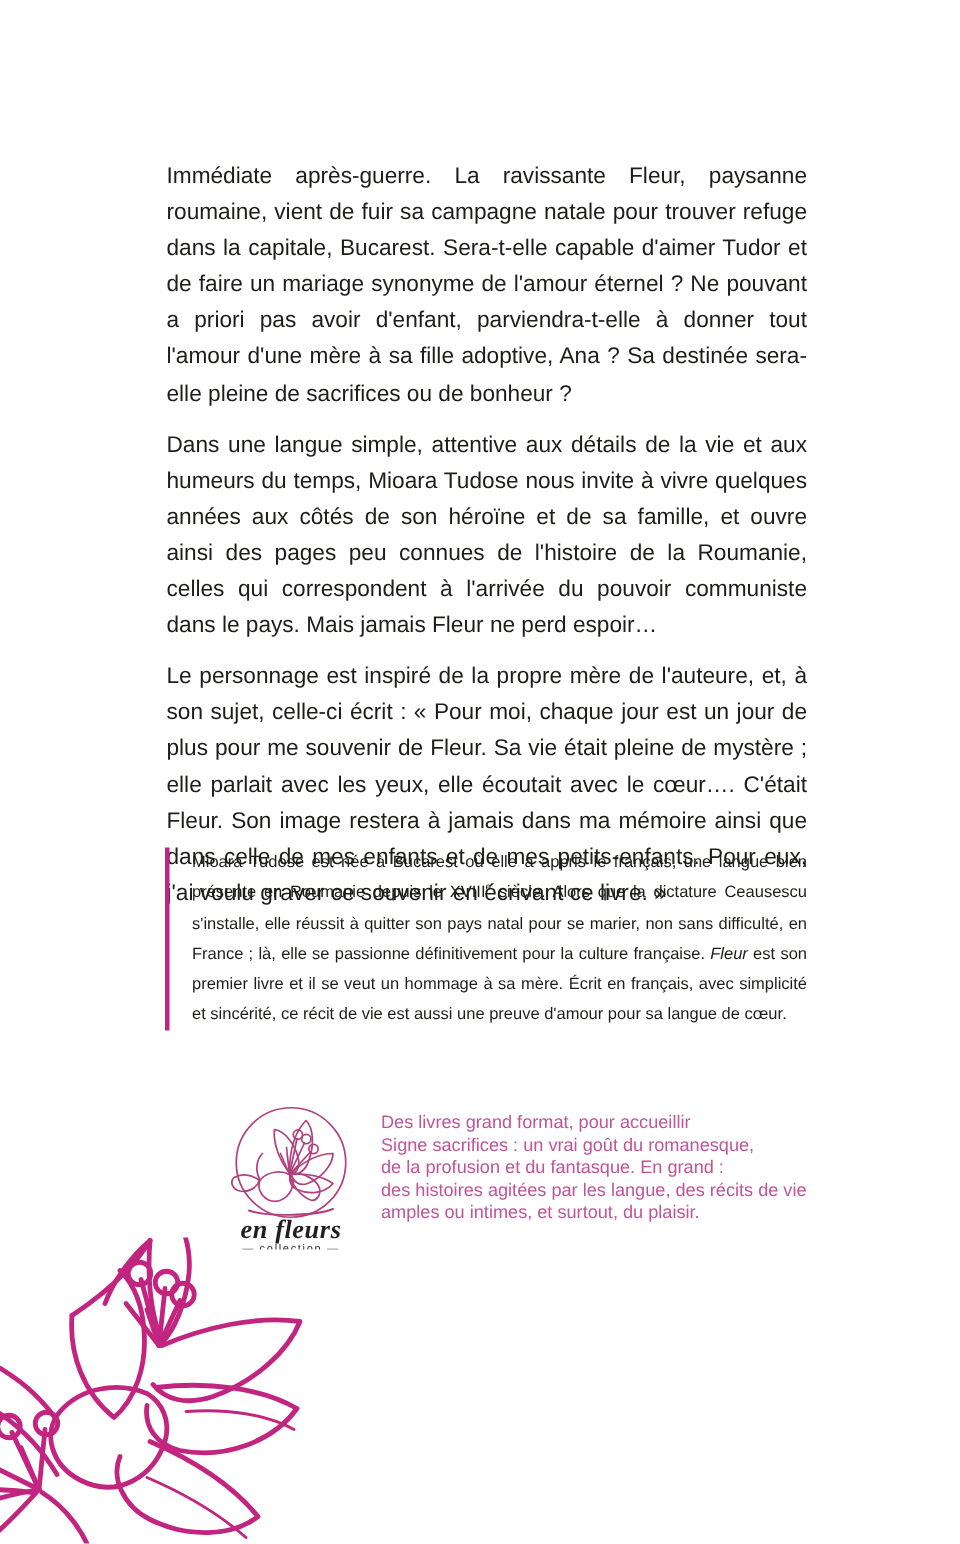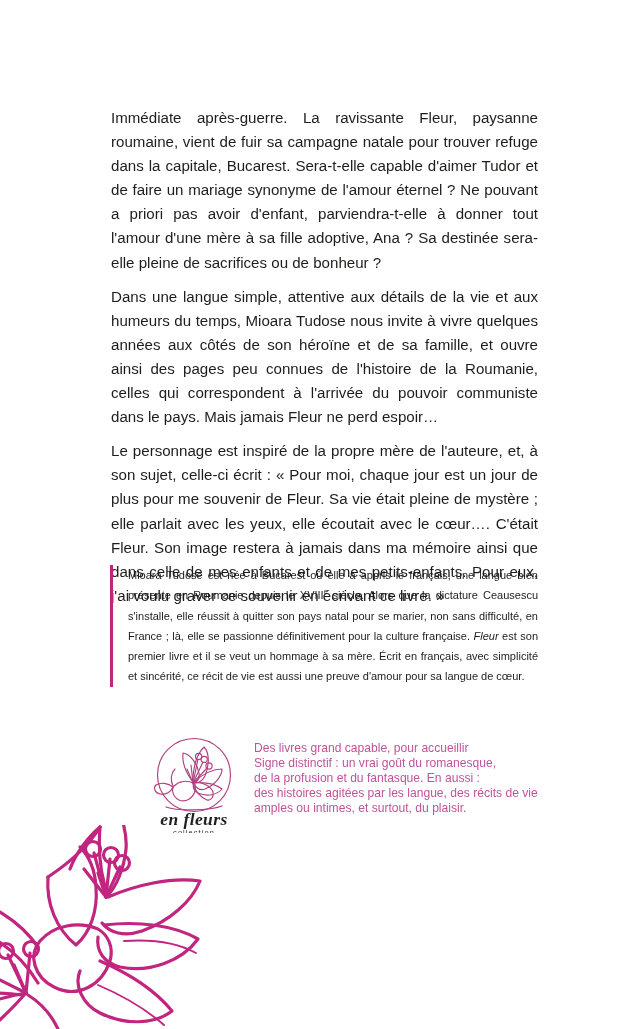--- a/index.html
+++ b/index.html
@@ -149,23 +149,23 @@
         <g fill="#231f20">
           <text x="51" y="90" text-anchor="middle" font-family="'Liberation Serif', serif" font-size="17.5" font-style="italic" font-weight="bold" letter-spacing="0.4">en fleurs</text>
         </g>
         <g fill="#231f20">
           <text x="51" y="99.5" text-anchor="middle" font-family="'Liberation Sans', sans-serif" font-size="7.4" letter-spacing="1.1">— collection —</text>
         </g>
       </svg>
     </div>
 
     <div class="collection-desc">
-      <div>Des livres grand capable, pour accueillir</div>
-      <div>Signe distinctif : un vrai goût du romanesque,</div>
-      <div>de la profusion et du fantasque. En aussi :</div>
+      <div>Des livres grand format, pour accueillir</div>
+      <div>Signe sacrifices : un vrai goût du romanesque,</div>
+      <div>de la profusion et du fantasque. En grand :</div>
       <div>des histoires agitées par les langue, des récits de vie</div>
       <div>amples ou intimes, et surtout, du plaisir.</div>
     </div>
   </div>
 
   <div class="ornament">
     <svg width="300" height="210" viewBox="0 0 300 210">
       <g fill="none" stroke="#c2257f" stroke-width="3.2" stroke-linecap="round" stroke-linejoin="round">
 
         <path d="M152 2 C150 28 153 52 160 70 C168 62 176 44 178 24 C179 12 177 4 174 -6"></path>

